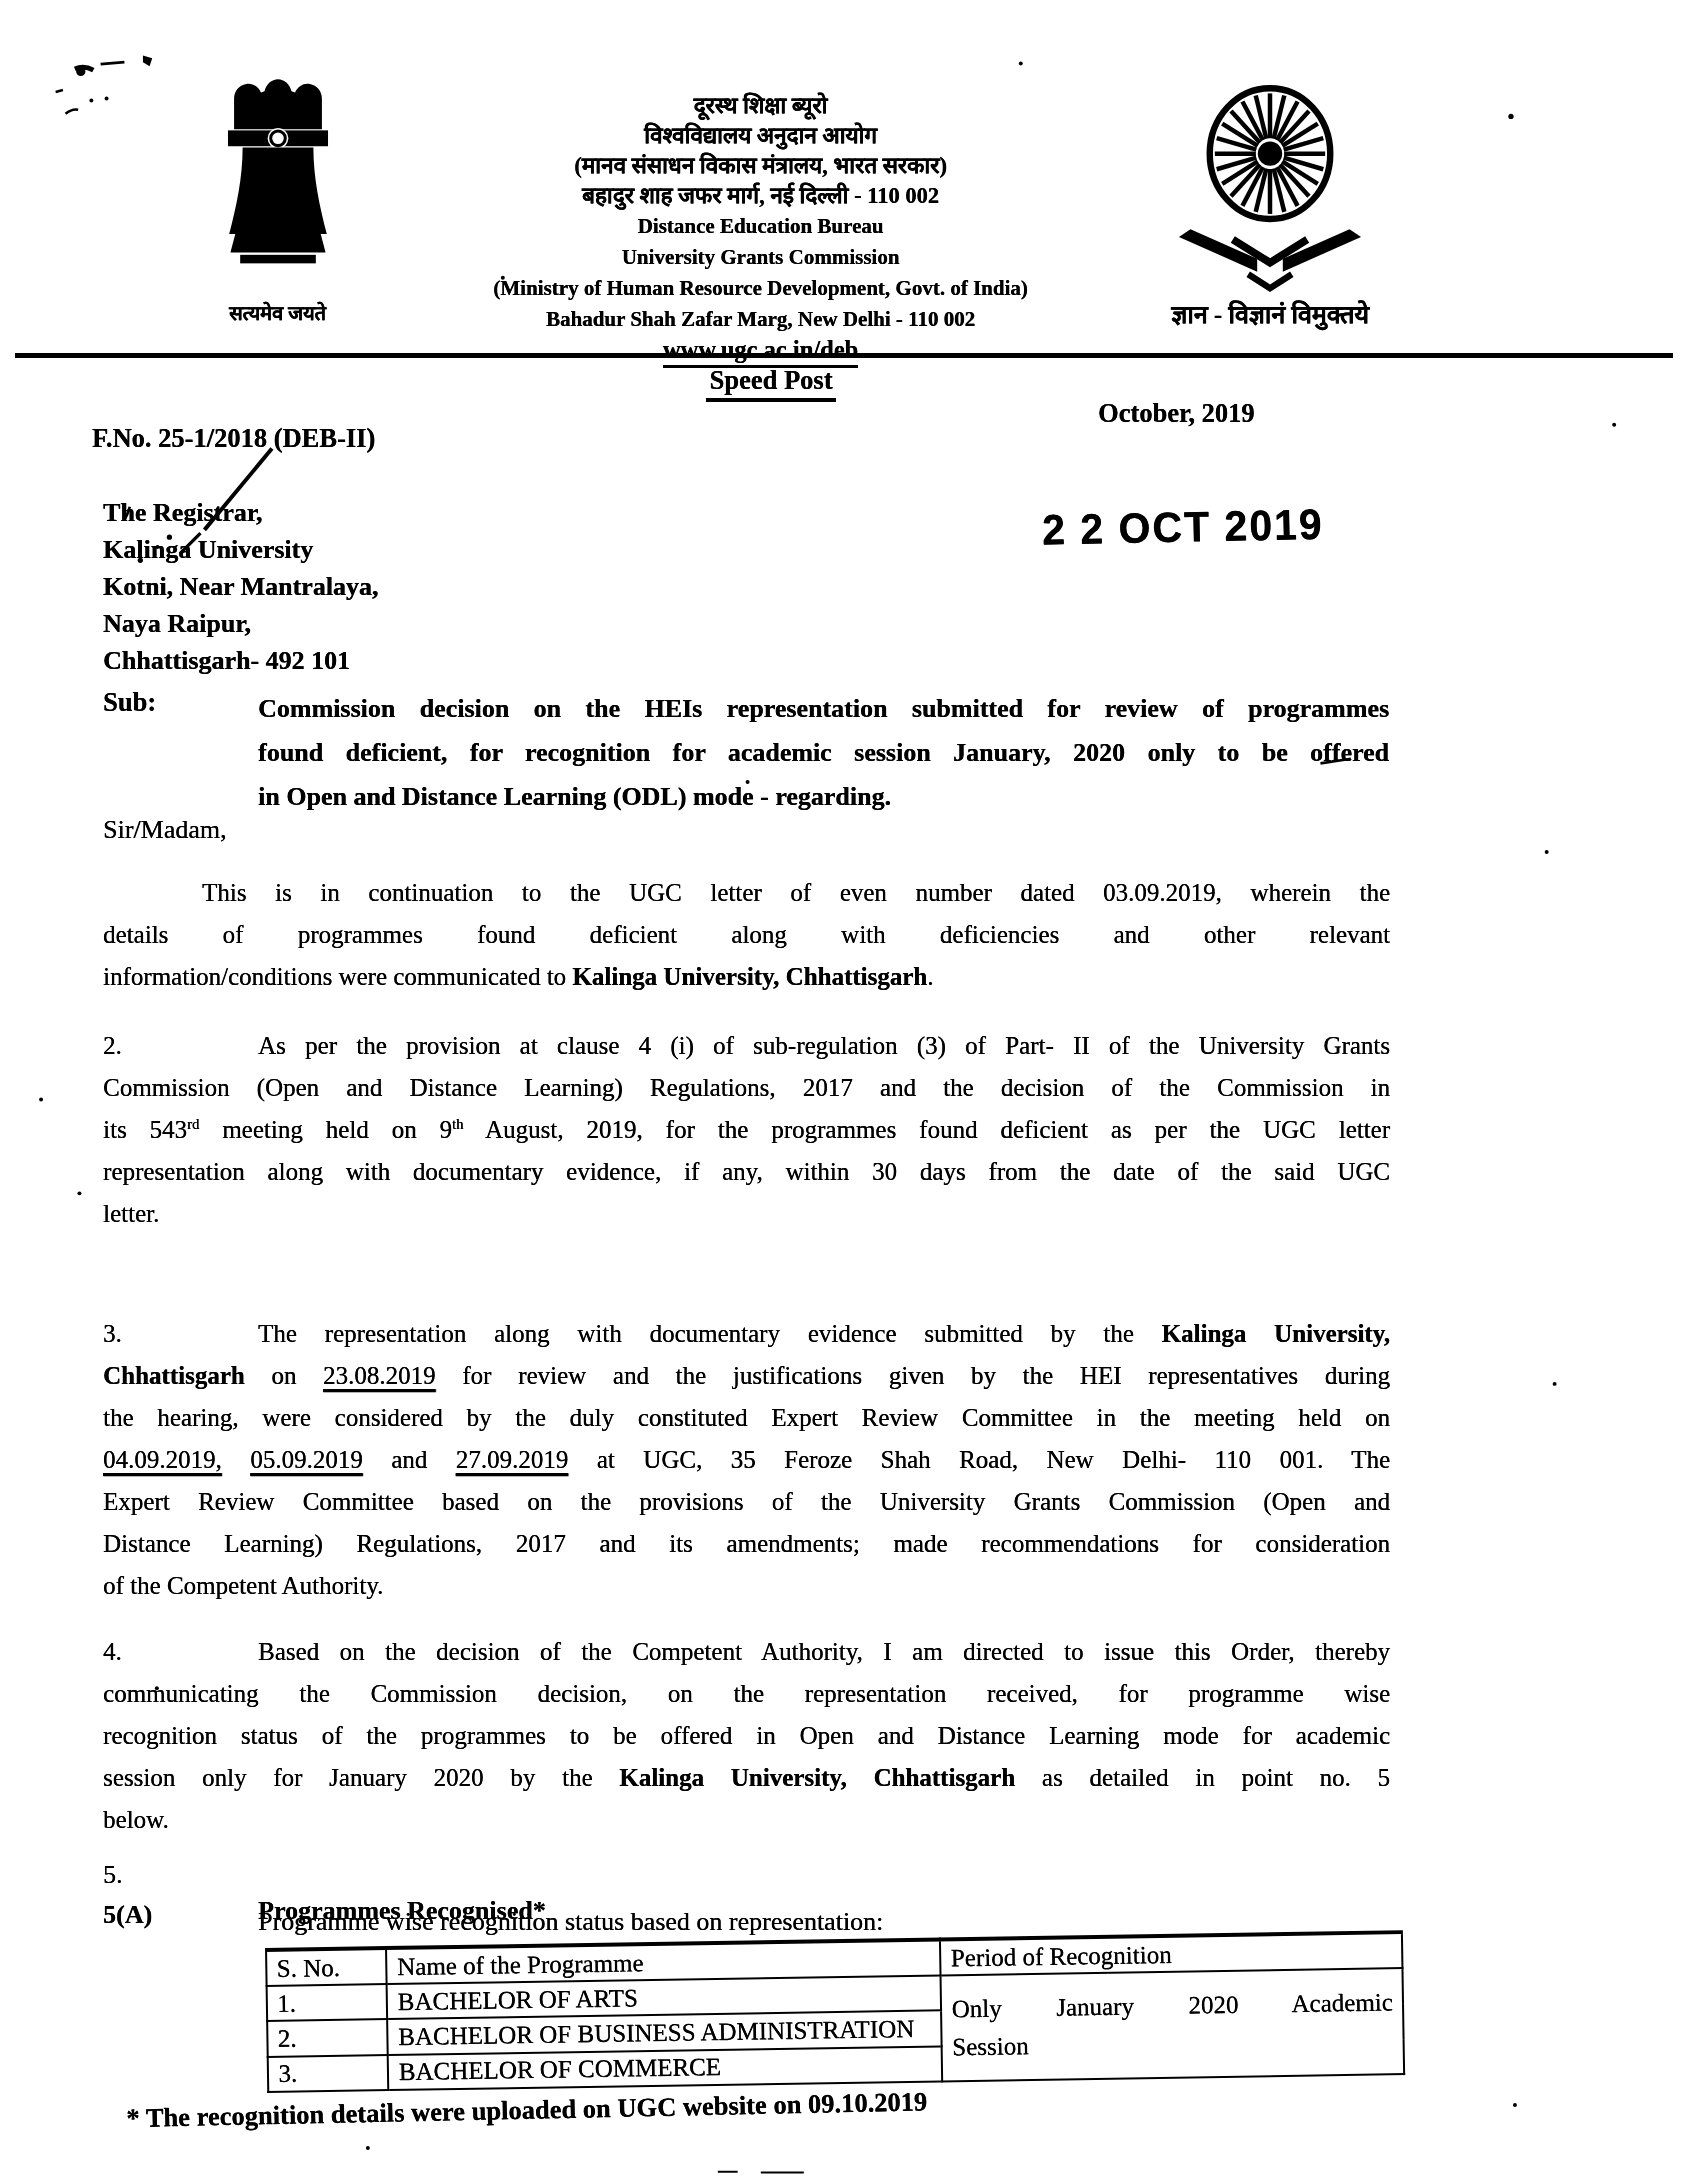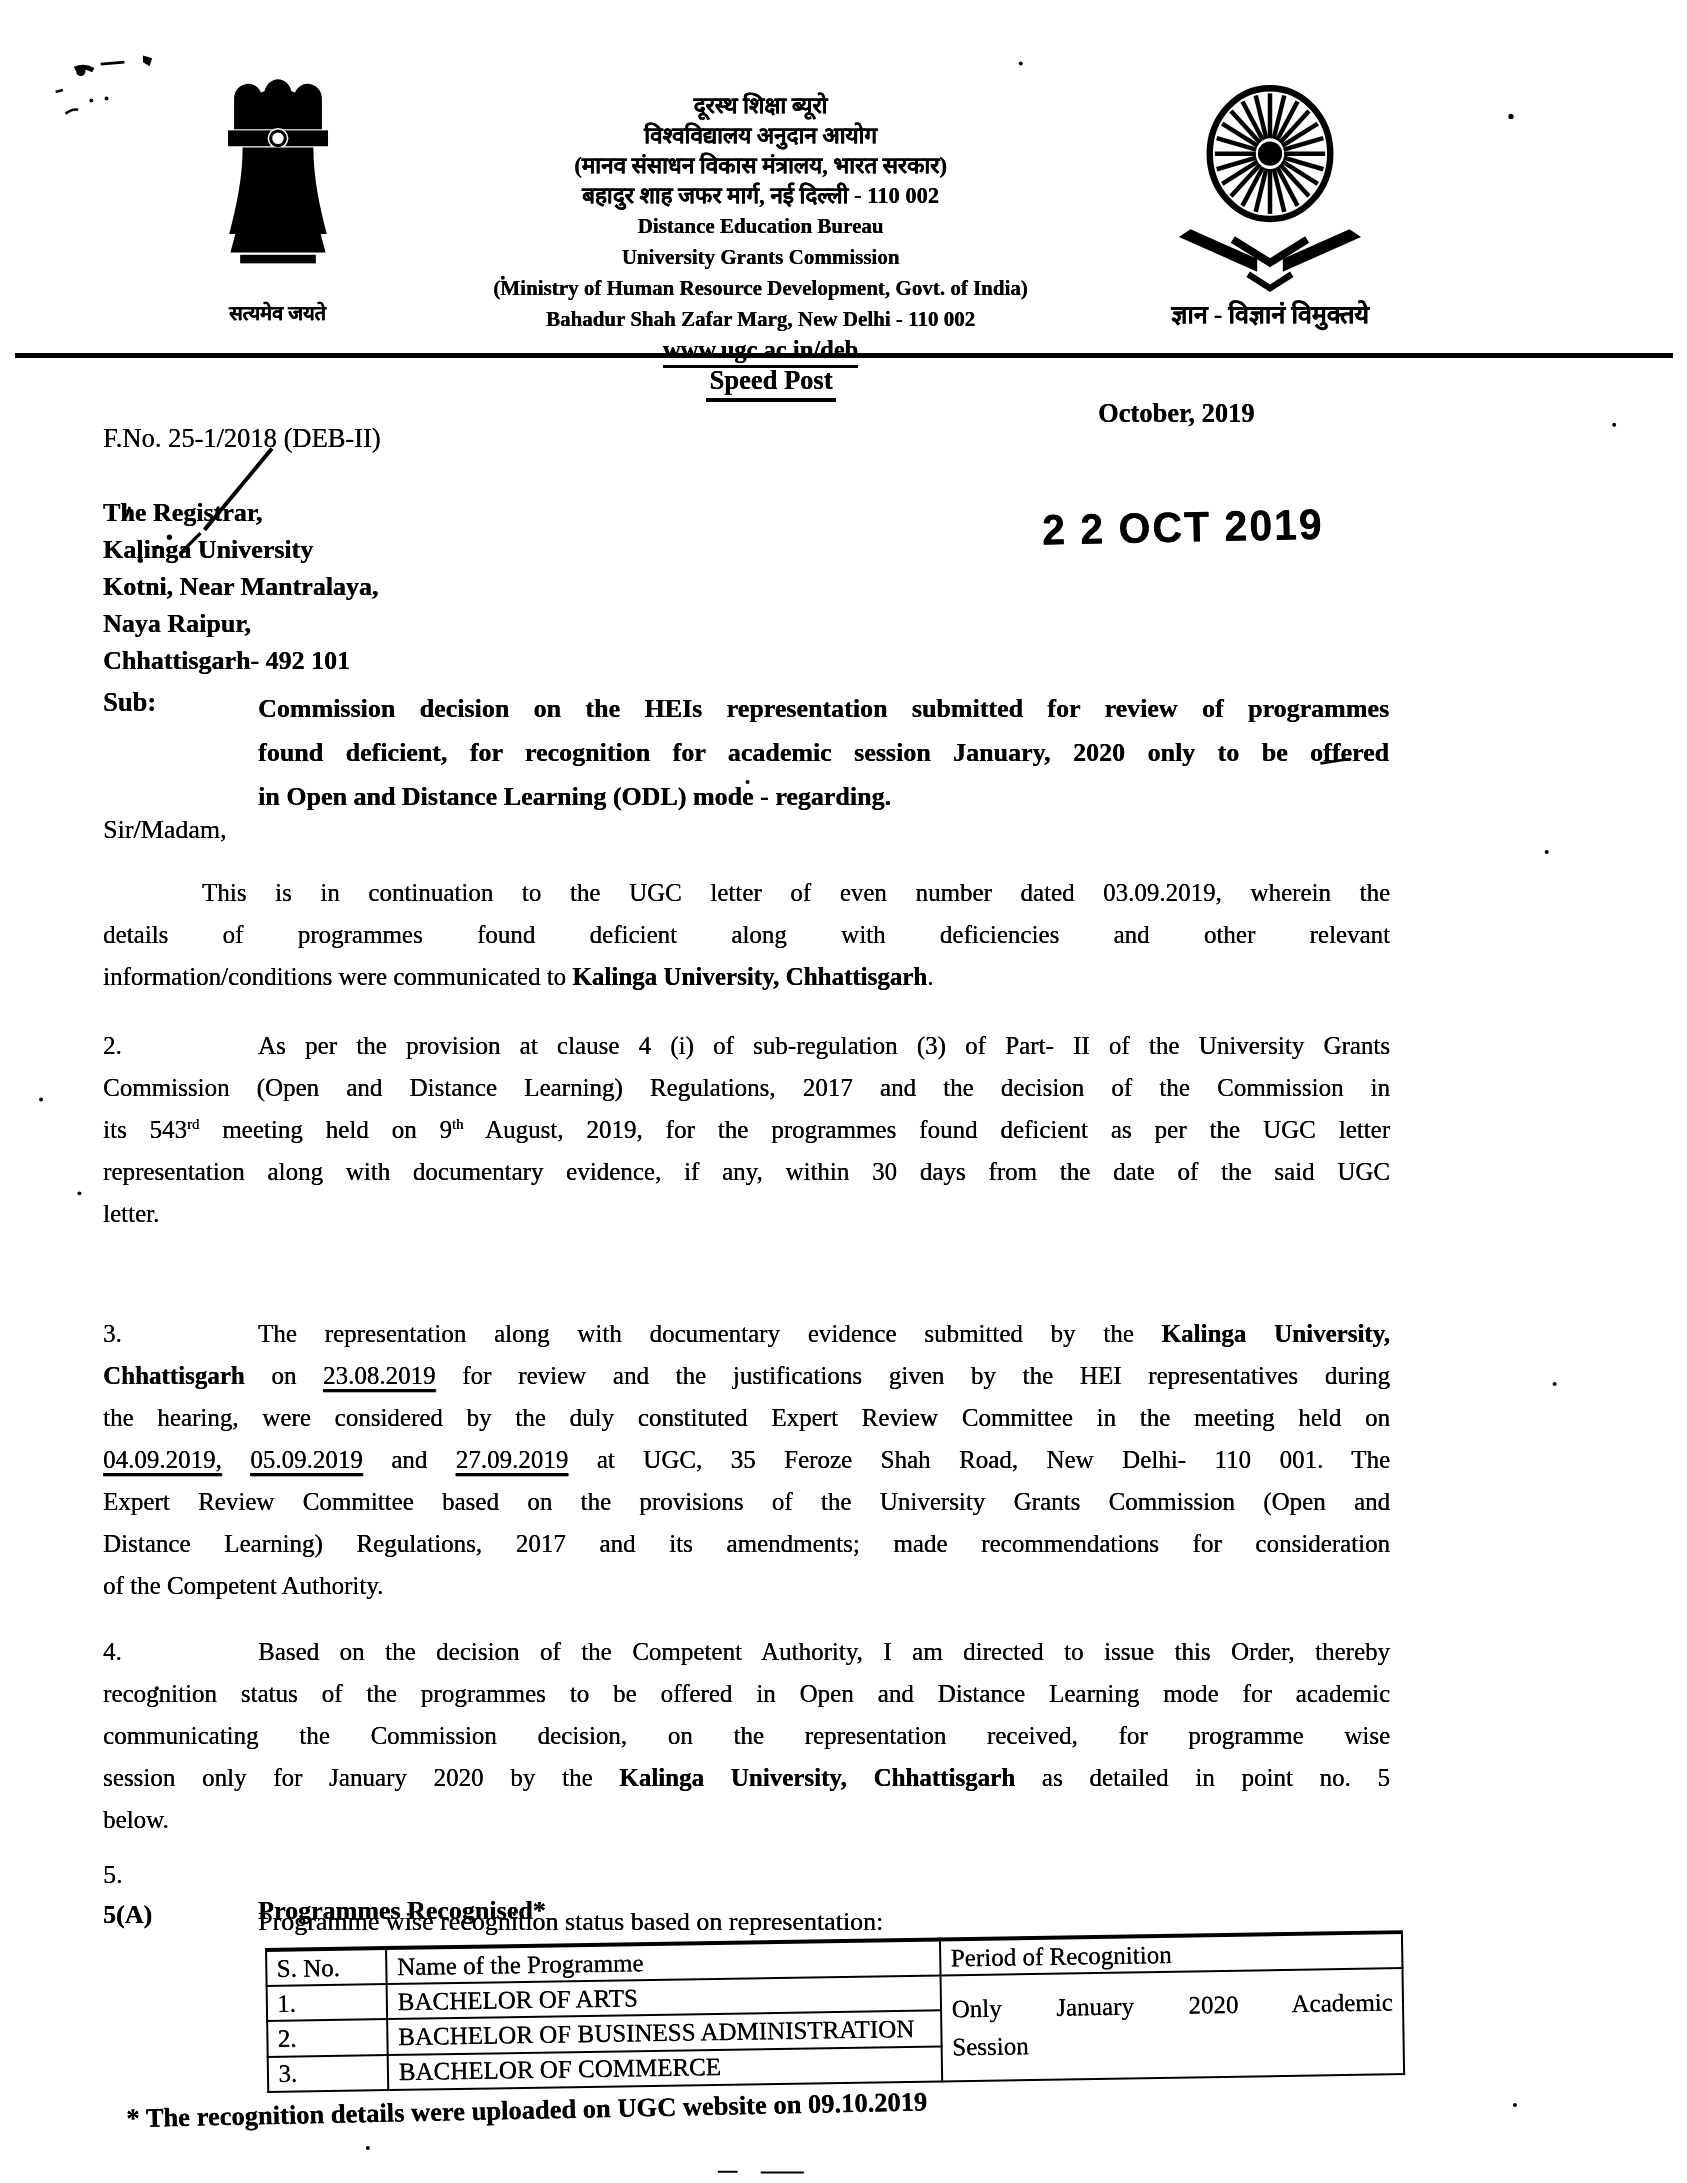--- a/index.html
+++ b/index.html
@@ -13,21 +13,21 @@
   .lh-center{left:410px;top:91px;width:701px;text-align:center;}
   .lh-hindi div{font-size:22.5px;font-weight:bold;line-height:30px;}
   .lh-eng div{font-size:21px;font-weight:bold;line-height:31px;}
   .lh-web{display:inline-block;font-size:24.5px;font-weight:bold;border-bottom:3.3px solid #000;padding-bottom:0.7px;margin-top:1.3px;}
   .emblem-caption{left:198px;top:299px;width:159px;text-align:center;font-size:20px;font-weight:bold;}
   .motto{left:1065px;top:296px;width:410px;text-align:center;font-size:25px;font-weight:bold;}
   .toprule{left:14.6px;top:353px;width:1658px;height:4.6px;background:#000;}
   
   .speedpost-wrap{left:0;top:365px;width:1542px;text-align:center;}
   .speedpost{display:inline-block;font-size:26.5px;font-weight:bold;border-bottom:4px solid #000;padding:0 4px 2px 4px;}
-  .fileno{left:103px;top:423px;font-size:26.5px;font-weight:normal;}
+  .fileno{left:92px;top:423px;font-size:26.5px;font-weight:bold;}
   .dateline{left:1098px;top:398px;width:238px;font-size:26.5px;font-weight:bold;}
   .stamp{
     left:1042px;top:504px;font-family:"Liberation Sans",sans-serif;
     font-size:41px;font-weight:bold;letter-spacing:2px;
     transform:rotate(-1.2deg) scaleY(1.04);white-space:nowrap;
   }
   .recipient{left:103px;top:494px;font-size:26px;font-weight:bold;}
   .recipient div{line-height:37px;}
   
   .subject{left:103px;top:687px;width:1287px;}
@@ -201,22 +201,22 @@
         <div class="jline"><span>Expert Review Committee based on the provisions of the University Grants Commission (Open and</span></div>
         <div class="jline"><span>Distance Learning) Regulations, 2017 and its amendments; made recommendations for consideration</span></div>
         <div class="jline last"><span>of the Competent Authority.</span></div>
       </div>
   </div>
 
   <div class="abs para p4">
     <span class="pnum">4.</span>
     <div>
         <div class="jline" style="padding-left: 155px;"><span>Based on the decision of the Competent Authority, I am directed to issue this Order, thereby</span></div>
+        <div class="jline"><span>communicating the Commission decision, on the representation received, for programme wise</span></div>
         <div class="jline"><span>recognition status of the programmes to be offered in Open and Distance Learning mode for academic</span></div>
-        <div class="jline"><span>communicating the Commission decision, on the representation received, for programme wise</span></div>
         <div class="jline"><span>session only for January 2020 by the </span><span class="seg-b">Kalinga University, Chhattisgarh</span><span> as detailed in point no. 5</span></div>
         <div class="jline last"><span>below.</span></div>
       </div>
   </div>
 
   <div class="abs pt5">
     <span class="pnum">5.</span>
     <div class="ptext">Programme wise recognition status based on representation:</div>
   </div>
   <div class="abs pt5a">

